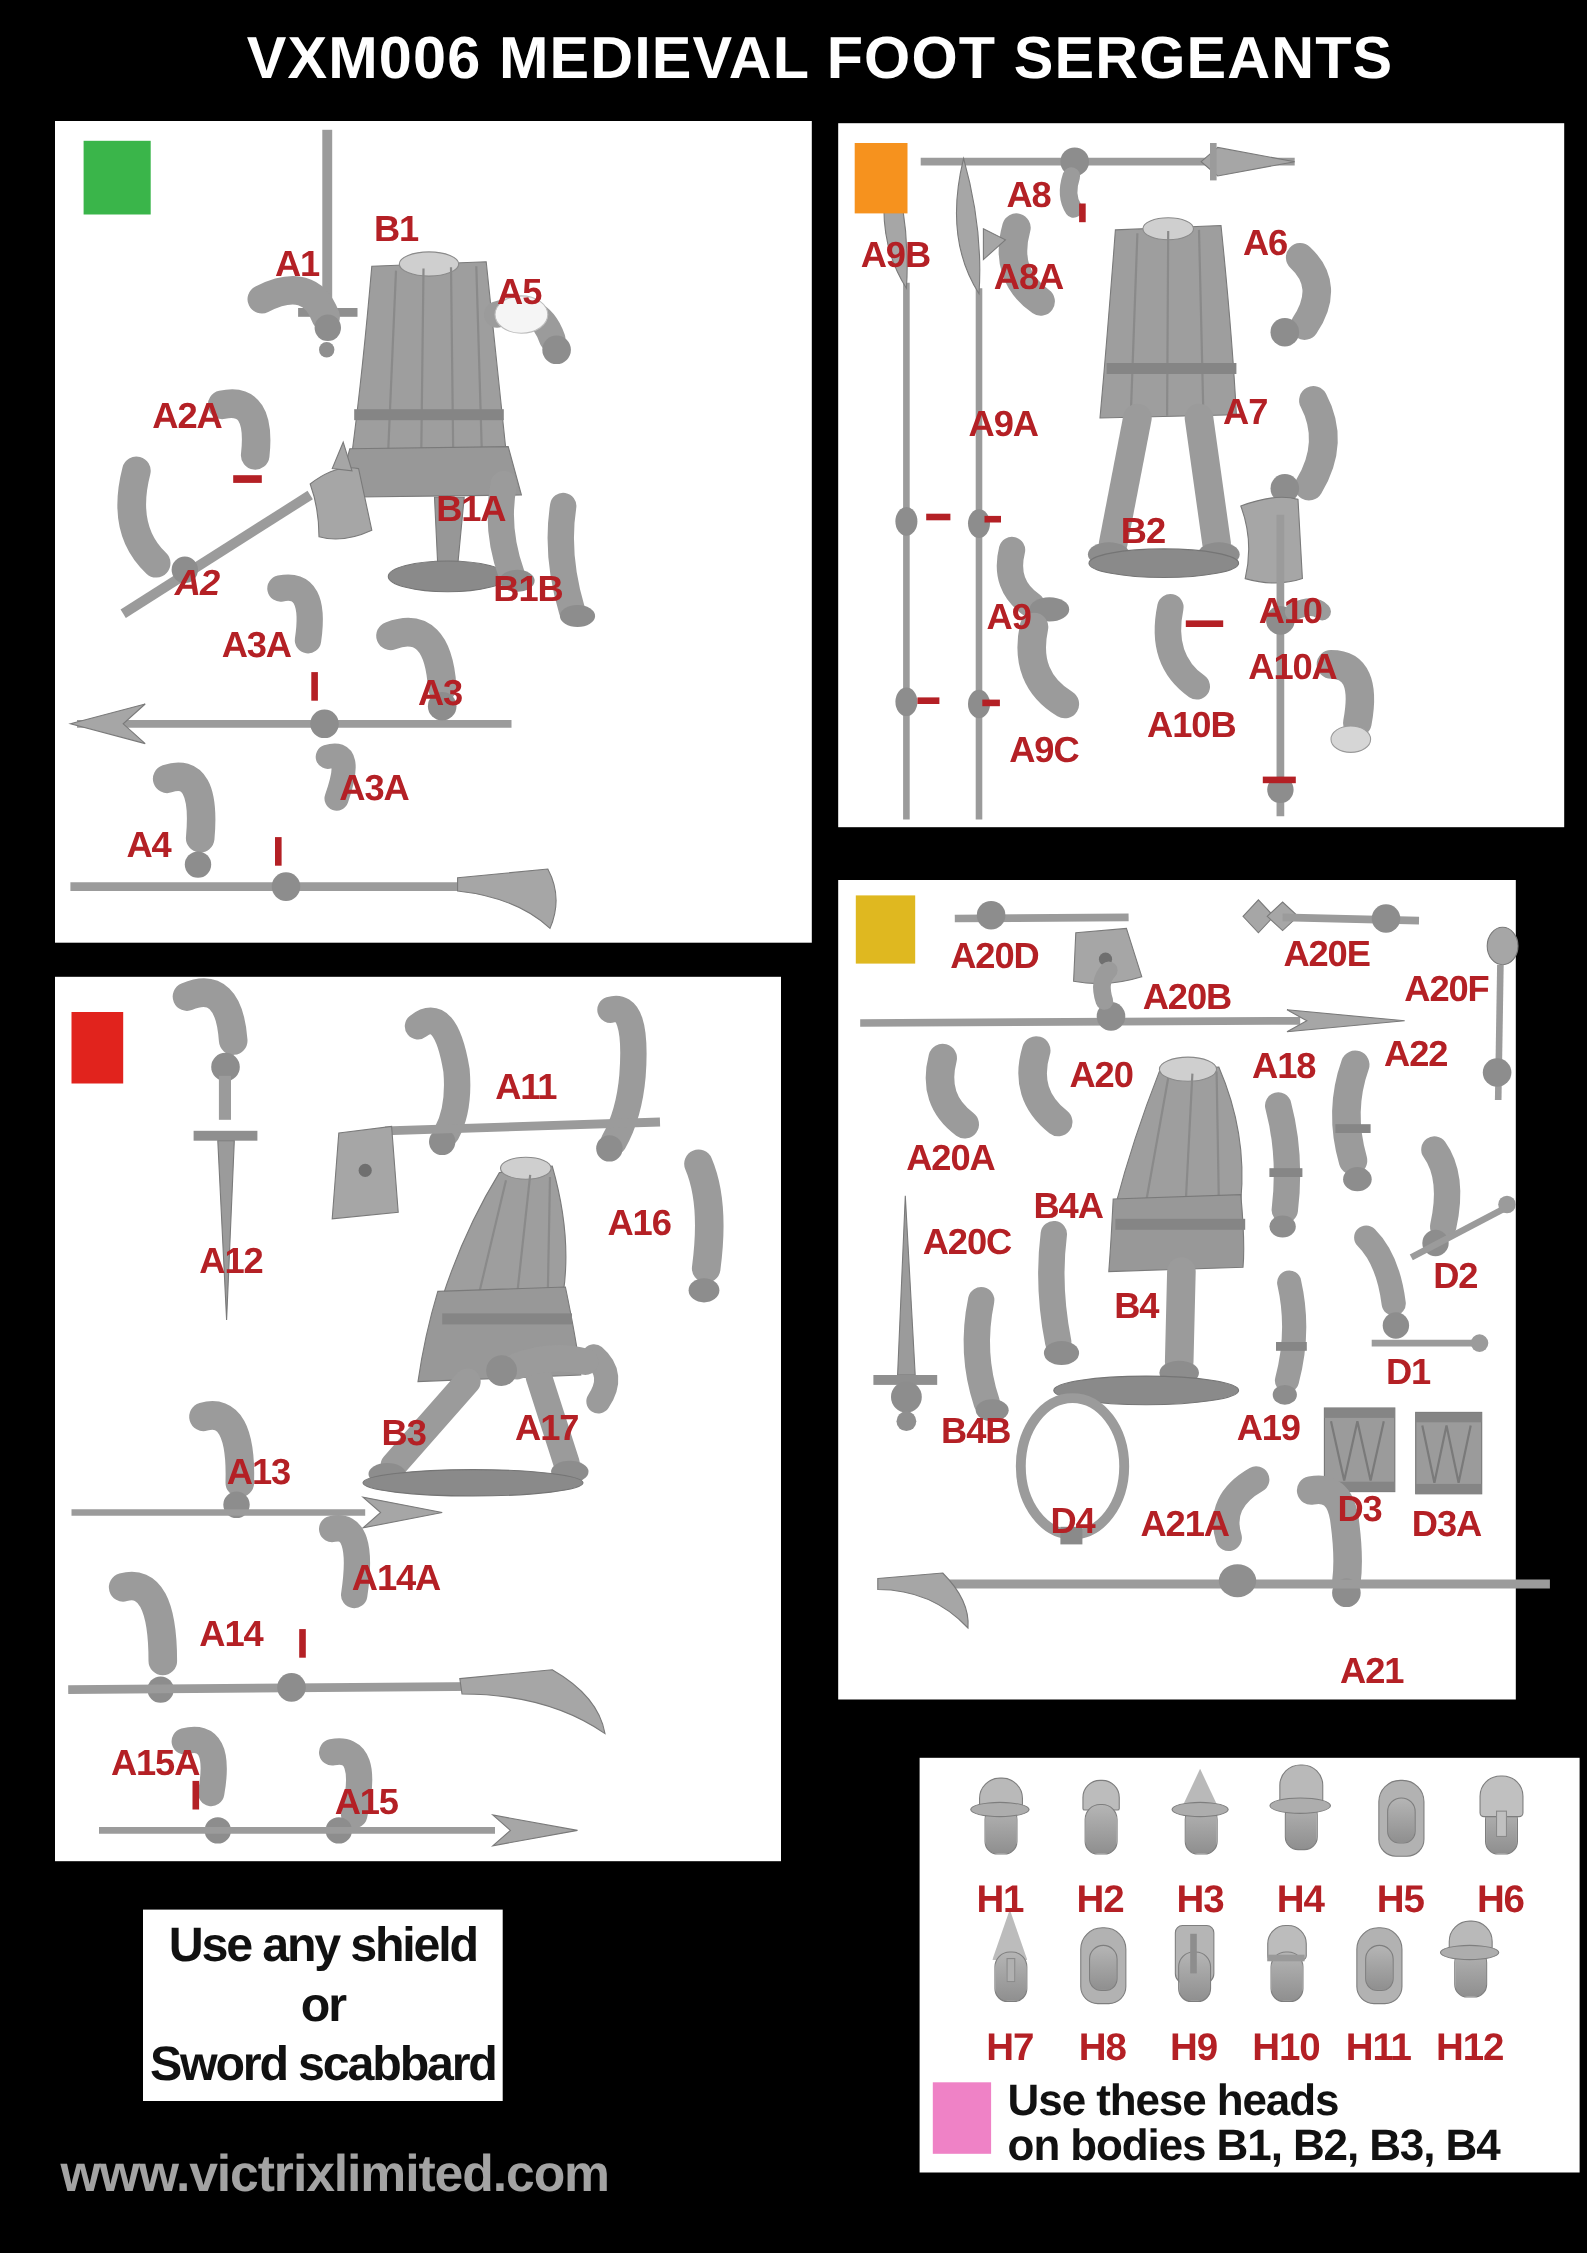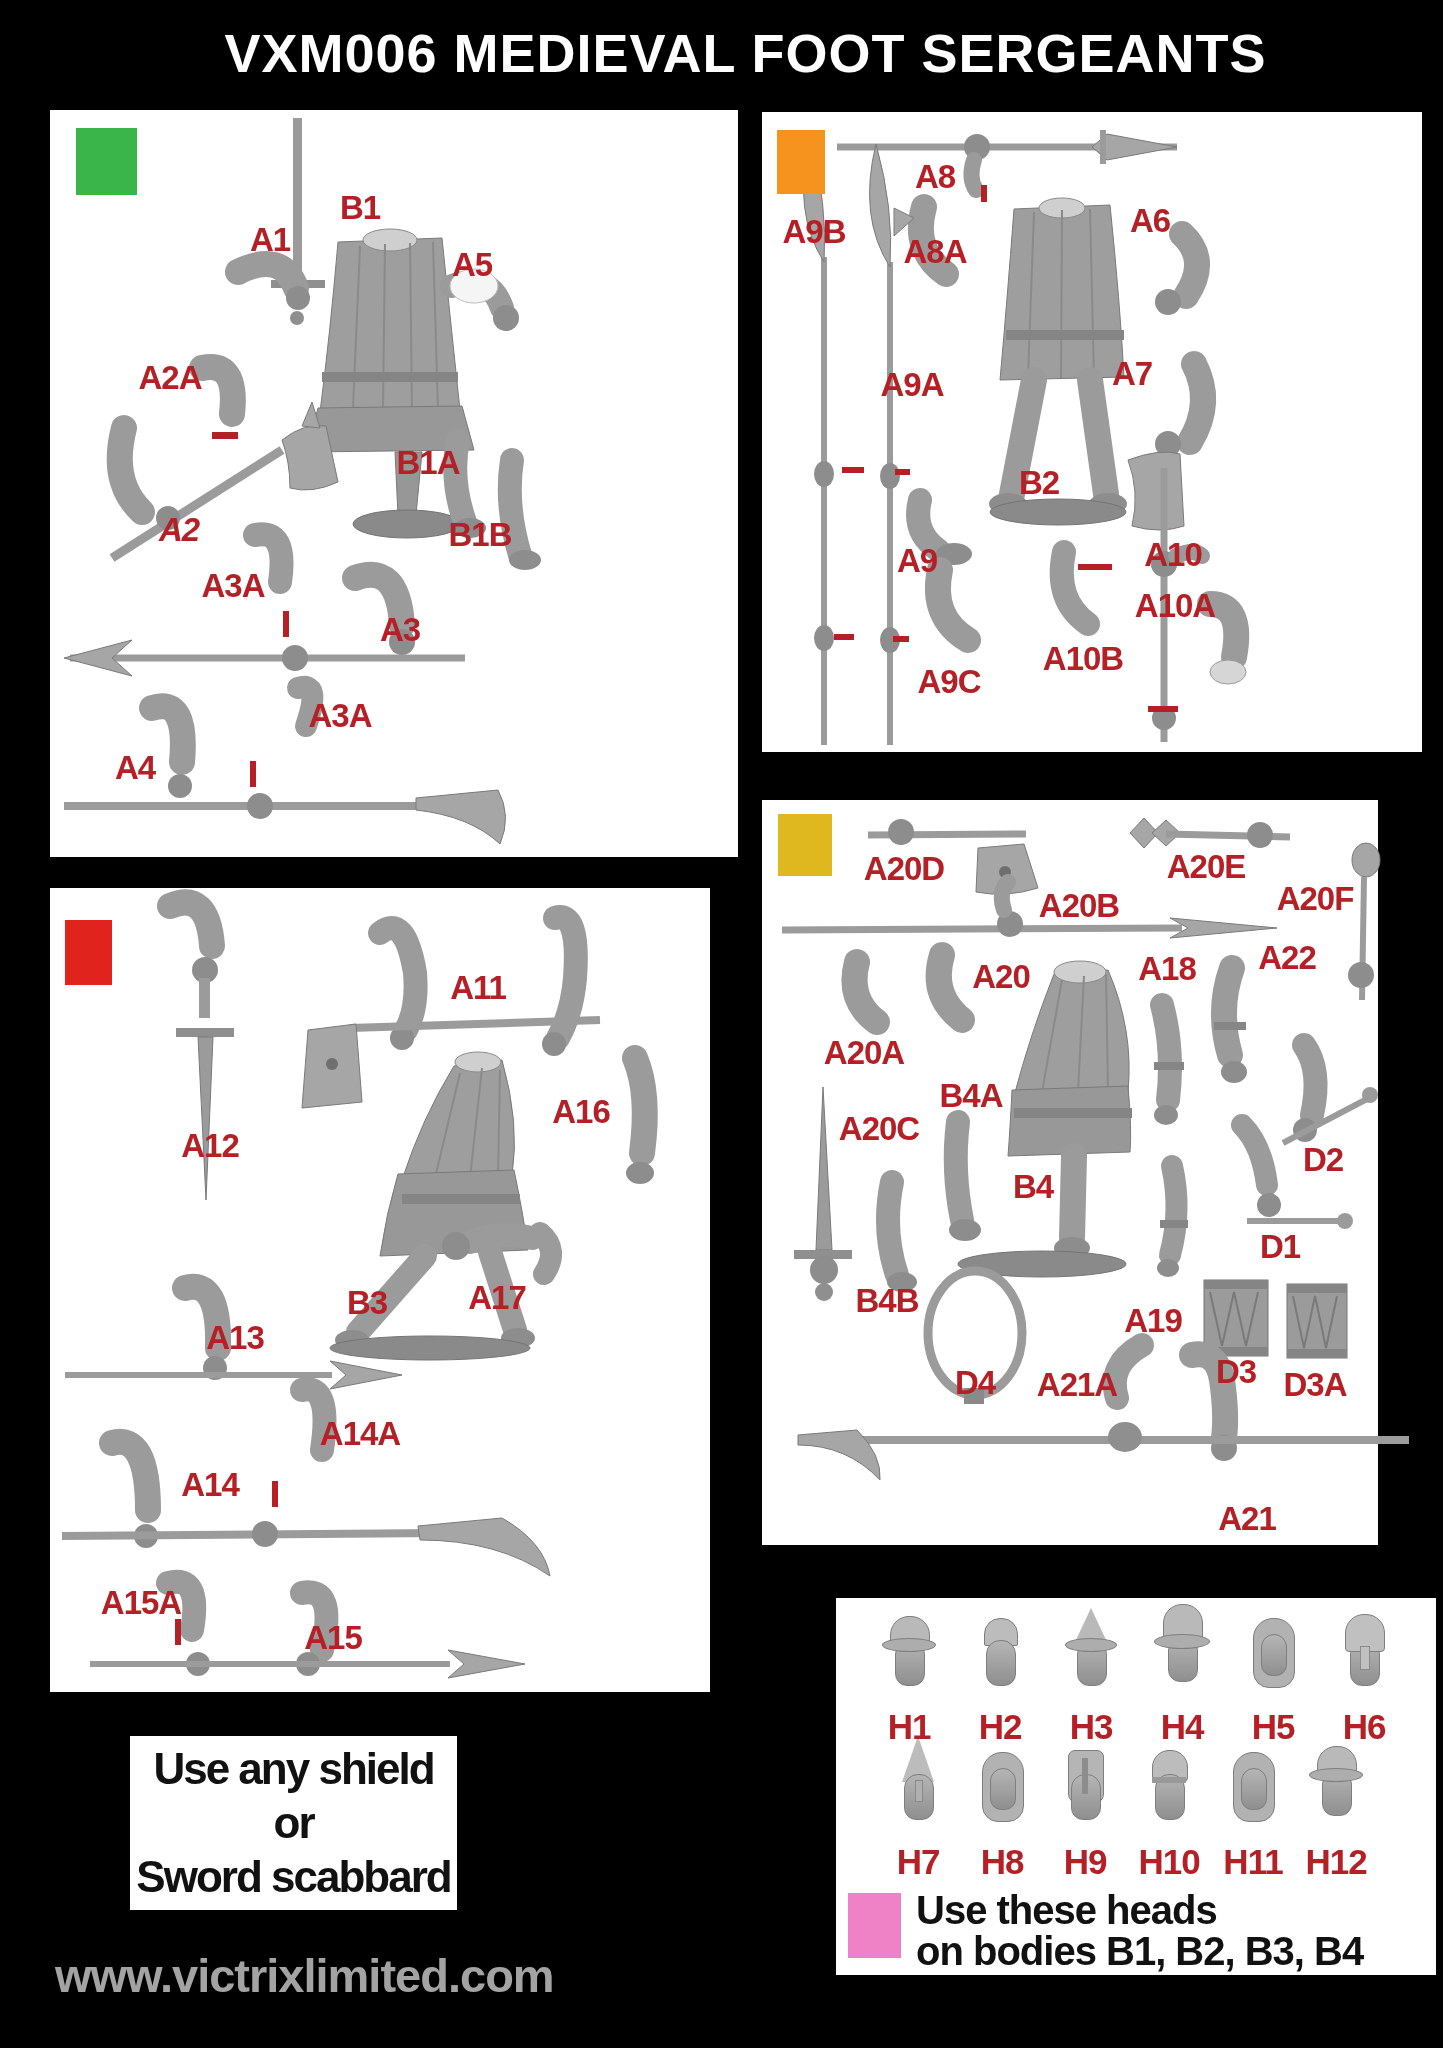--- a/index.html
+++ b/index.html
@@ -420,21 +420,21 @@
     <span class="lbl" style="left:239px;top:177px;">A20</span>
     <span class="lbl" style="left:405px;top:169px;">A18</span>
     <span class="lbl" style="left:525px;top:158px;">A22</span>
     <span class="lbl" style="left:102px;top:253px;">A20A</span>
     <span class="lbl" style="left:209px;top:296px;">B4A</span>
     <span class="lbl" style="left:117px;top:329px;">A20C</span>
     <span class="lbl" style="left:271px;top:387px;">B4</span>
     <span class="lbl" style="left:561px;top:360px;">D2</span>
     <span class="lbl" style="left:518px;top:447px;">D1</span>
     <span class="lbl" style="left:125px;top:501px;">B4B</span>
-    <span class="lbl" style="left:391px;top:498px;margin-top:23px;">A19</span>
+    <span class="lbl" style="left:391px;top:498px;">A19</span>
     <span class="lbl" style="left:474px;top:572px;">D3</span>
     <span class="lbl" style="left:553px;top:585px;">D3A</span>
     <span class="lbl" style="left:213px;top:583px;">D4</span>
     <span class="lbl" style="left:315px;top:585px;">A21A</span>
     <span class="lbl" style="left:485px;top:719px;">A21</span>
   </div>
 
   <div class="panel" style="left:788px;top:1598px;width:600px;height:377px;margin-left:48px;">
     <div class="head t-kettle" style="left:45px;top:18px;">
         <span class="hface"></span>

